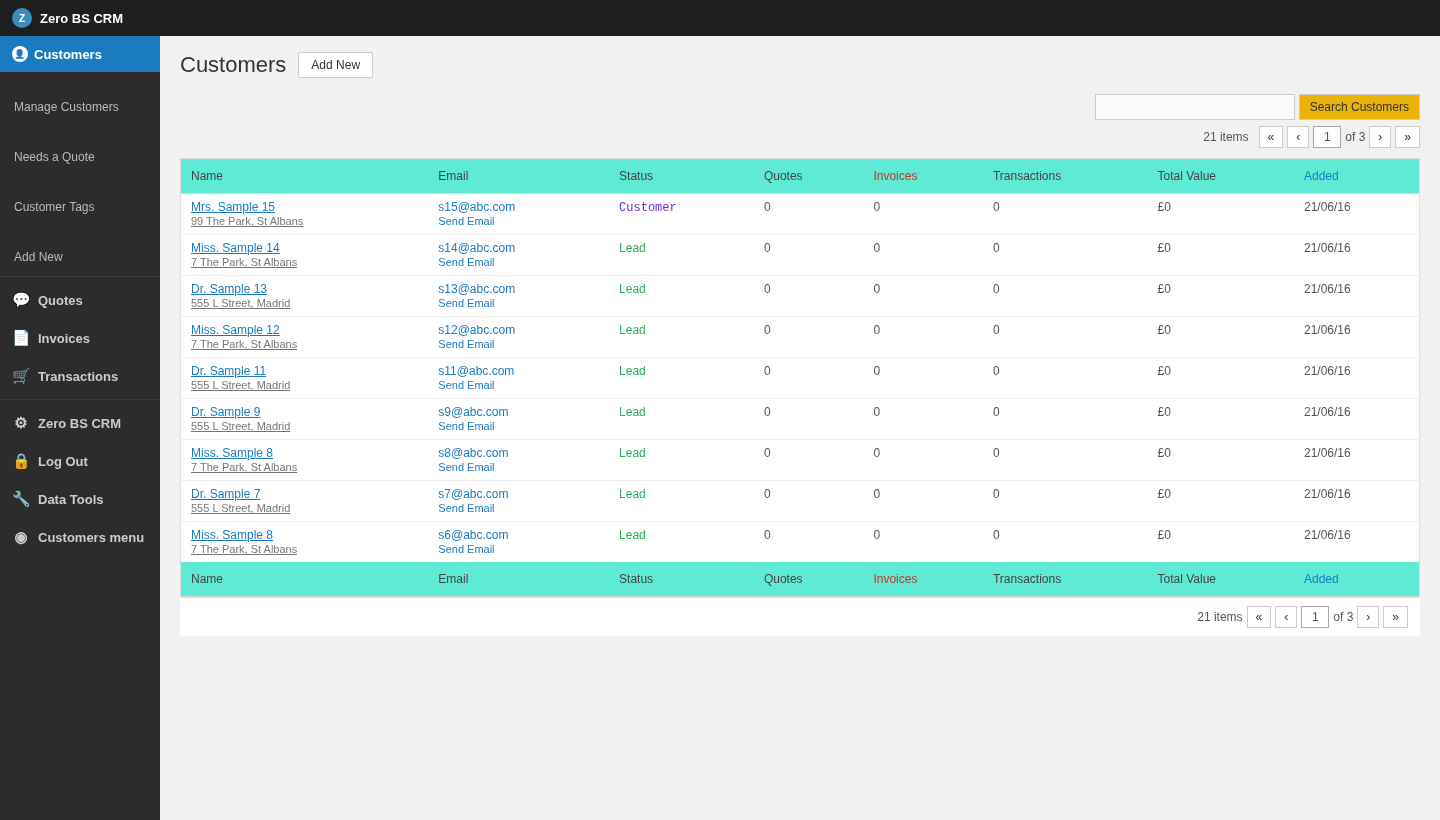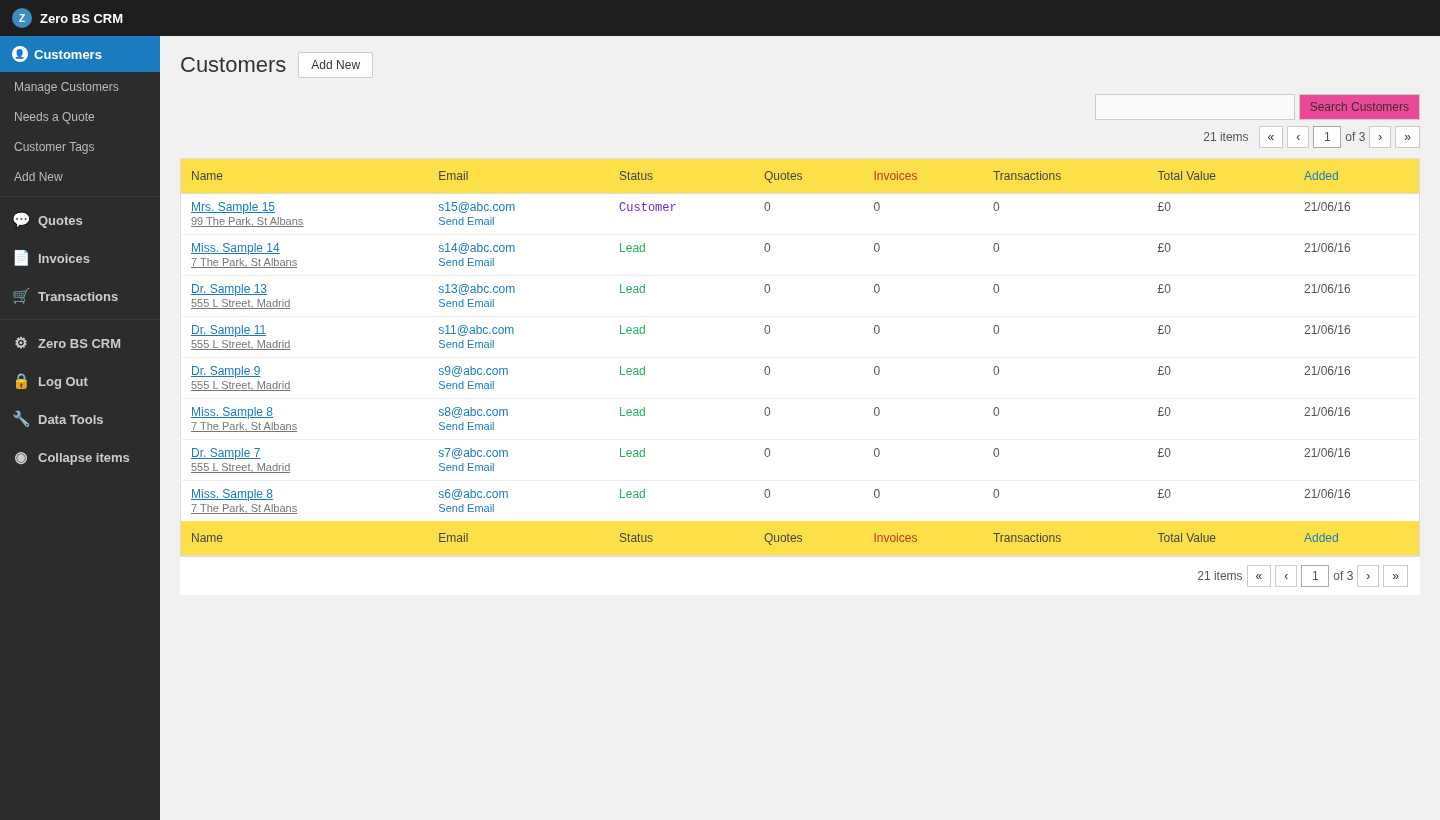--- a/index.html
+++ b/index.html
@@ -58,20 +58,21 @@
       background: #fff;
       border-radius: 50%;
       display: flex; align-items: center; justify-content: center;
       font-size: 9px; color: #1a7bbf;
     }
     .sidebar-link {
       padding: 8px 14px;
       color: #bbb;
       cursor: pointer;
       font-size: 12px;
+      margin-top: 20px;
     }
     .sidebar-main-item {
       padding: 10px 12px;
       color: #ccc;
       cursor: pointer;
       display: flex;
       align-items: center;
       gap: 8px;
       font-size: 13px;
       font-weight: bold;
@@ -125,21 +126,21 @@
       margin-bottom: 6px;
     }
     .search-input {
       border: 1px solid #ccc;
       padding: 5px 8px;
       font-size: 12px;
       width: 200px;
       background: #fafafa;
     }
     .btn-search {
-      background: #ec4899;
+      background: #eab308;
       border: 1px solid #ccc;
       padding: 5px 10px;
       cursor: pointer;
       font-size: 12px;
       color: #333;
     }
 
     
     .pagination {
       display: flex;
@@ -173,21 +174,21 @@
       width: 100%;
       border-collapse: collapse;
       background: #fff;
       border: 1px solid #ddd;
     }
     .customers-table th {
       text-align: left;
       padding: 10px 10px;
       font-size: 12px;
       color: #444;
-      background: #fde047;
+      background: #5eead4;
       border-bottom: 1px solid #ddd;
       font-weight: normal;
     }
     .customers-table th.col-invoices { color: #c0392b; }
     .customers-table th.col-added { color: #1a7bbf; }
     .customers-table td {
       padding: 6px 10px;
       font-size: 12px;
       color: #555;
       border-bottom: 1px solid #eee;
@@ -277,21 +278,21 @@
     <div class="sidebar-main-item">
       <span class="si-icon">🔒</span>
       <span>Log Out</span>
     </div>
     <div class="sidebar-main-item">
       <span class="si-icon">🔧</span>
       <span>Data Tools</span>
     </div>
     <div class="sidebar-main-item">
       <span class="si-icon">◉</span>
-      <span>Collapse items</span>
+      <span>Customers menu</span>
     </div>
   </div>
 
   <div id="main">
 
     <div class="page-header">
       <h1 class="page-title">Customers</h1>
       <button class="btn-add-new">Add New</button>
     </div>
 
@@ -368,20 +369,36 @@
       </td>
       <td><span class="status-lead">Lead</span></td>
       <td>0</td>
       <td>0</td>
       <td>0</td>
       <td>£0</td>
       <td>21/06/16</td>
     </tr>
           <tr>
       <td>
+        <a class="customer-name-link">Miss. Sample 12</a>
+        <span class="customer-address">7 The Park, St Albans</span>
+      </td>
+      <td>
+        <a class="email-link">s12@abc.com</a>
+        <a class="send-email-link">Send Email</a>
+      </td>
+      <td><span class="status-lead">Lead</span></td>
+      <td>0</td>
+      <td>0</td>
+      <td>0</td>
+      <td>£0</td>
+      <td>21/06/16</td>
+    </tr>
+          <tr>
+      <td>
         <a class="customer-name-link">Dr. Sample 11</a>
         <span class="customer-address">555 L Street, Madrid</span>
       </td>
       <td>
         <a class="email-link">s11@abc.com</a>
         <a class="send-email-link">Send Email</a>
       </td>
       <td><span class="status-lead">Lead</span></td>
       <td>0</td>
       <td>0</td>

